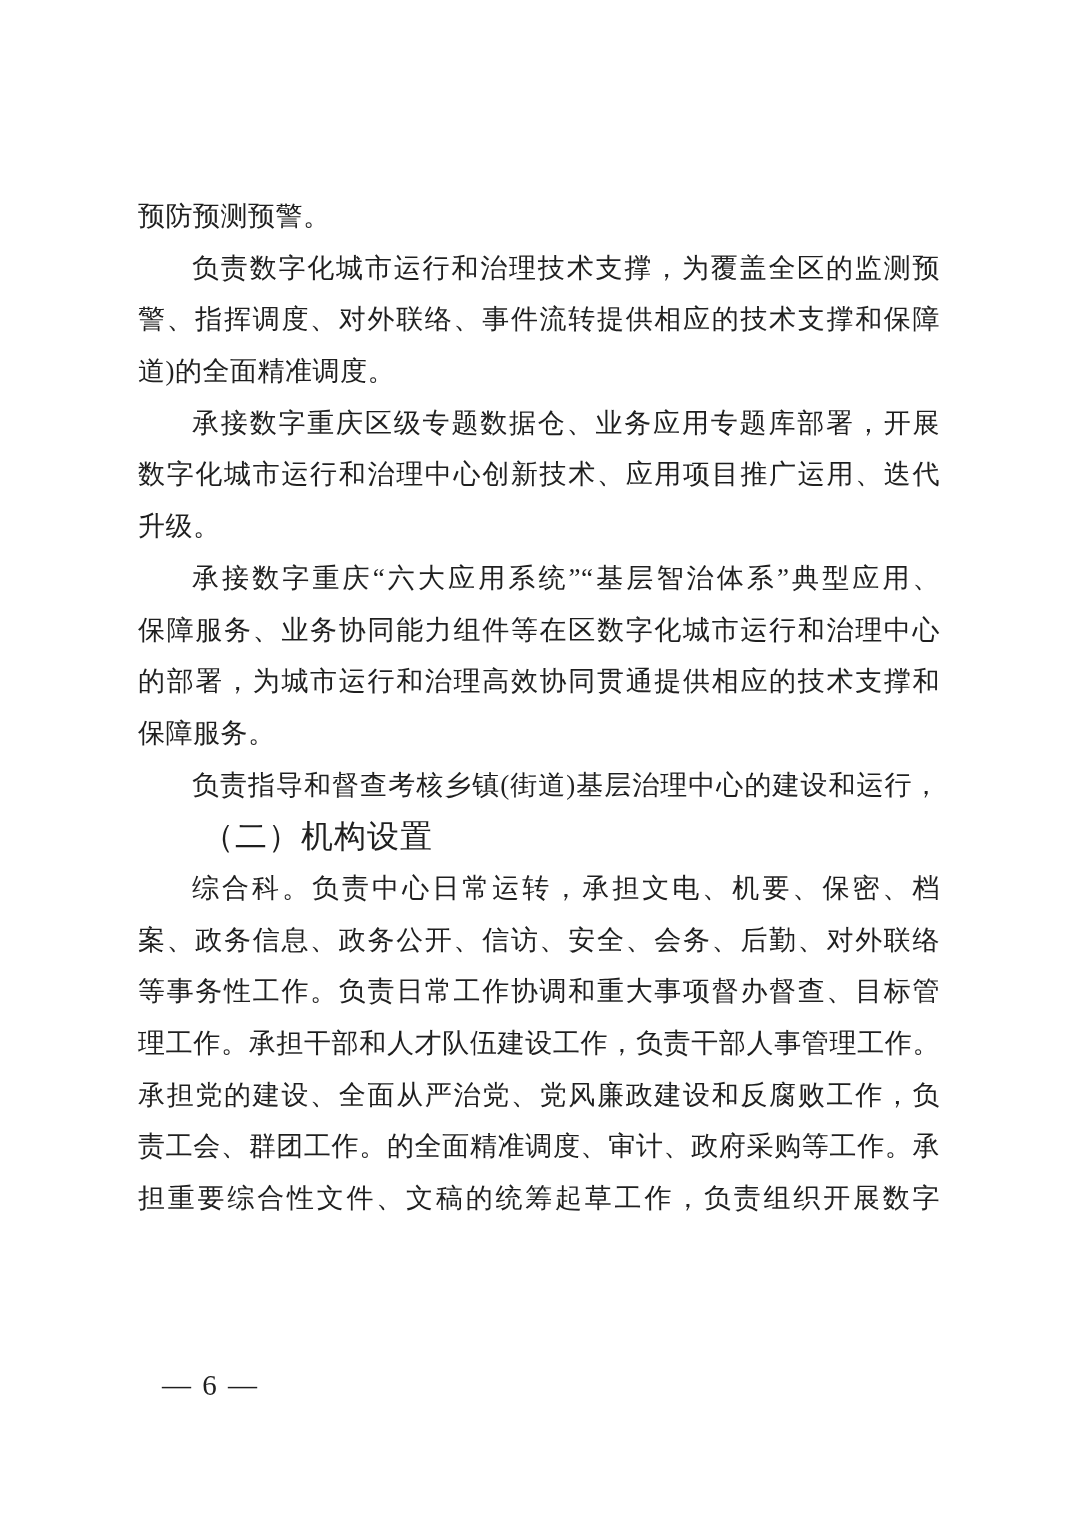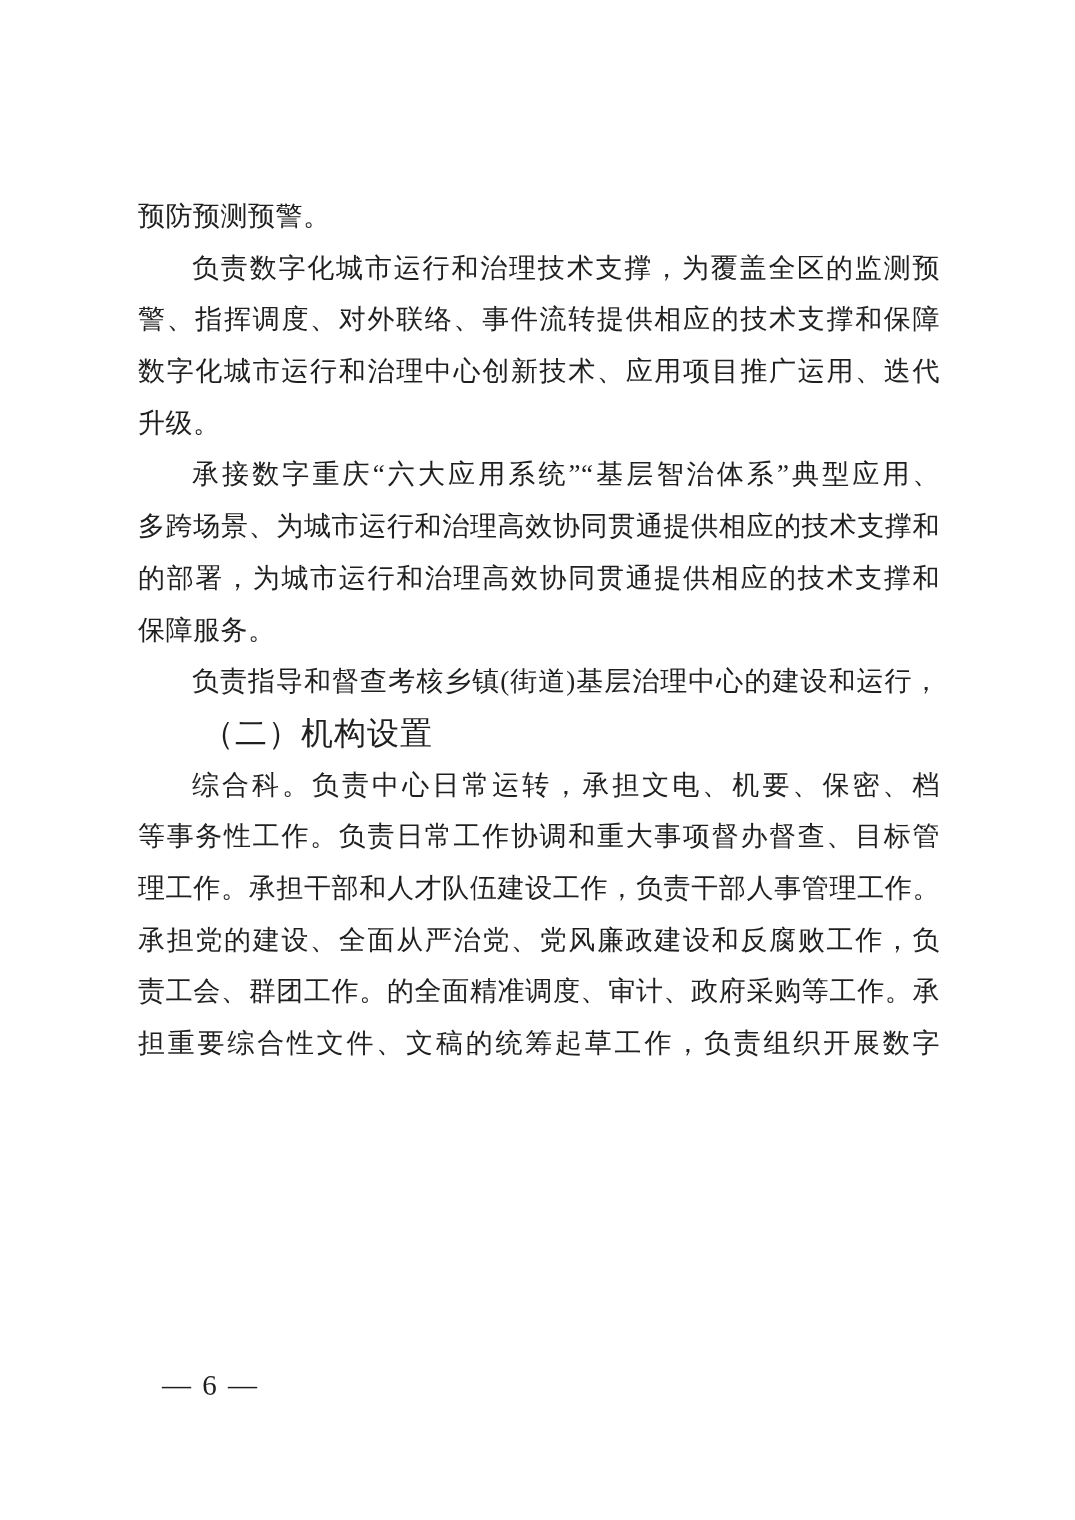--- a/index.html
+++ b/index.html
@@ -62,42 +62,45 @@
 
   <div class="text-block">
 
     <div>
       <div class="line">预防预测预警。</div>
     </div>
 
     <div>
       <div class="line j ind">负责数字化城市运行和治理技术支撑，为覆盖全区的监测预</div>
       <div class="line j">警、指挥调度、对外联络、事件流转提供相应的技术支撑和保障</div>
+      <div class="line">道)的全面精准调度。</div>
     </div>
 
     <div>
+      <div class="line j ind">承接数字重庆区级专题数据仓、业务应用专题库部署，开展</div>
       <div class="line j">数字化城市运行和治理中心创新技术、应用项目推广运用、迭代</div>
       <div class="line">升级。</div>
     </div>
 
     <div>
       <div class="line j ind">承接数字重庆“六大应用系统”“基层智治体系”典型应用、</div>
-      <div class="line j">多跨场景、为城市运行和治理高效协同贯通提供相应的技术支撑和</div>
+      <div class="line j">保障服务、业务协同能力组件等在区数字化城市运行和治理中心</div>
       <div class="line j">的部署，为城市运行和治理高效协同贯通提供相应的技术支撑和</div>
       <div class="line">保障服务。</div>
     </div>
 
     <div>
       <div class="line j ind">负责指导和督查考核乡镇(街道)基层治理中心的建设和运行，</div>
     </div>
 
     <div class="line heading ind">（二）机构设置</div>
 
     <div>
       <div class="line j ind">综合科。负责中心日常运转，承担文电、机要、保密、档</div>
+      <div class="line j">案、政务信息、政务公开、信访、安全、会务、后勤、对外联络</div>
       <div class="line j">等事务性工作。负责日常工作协调和重大事项督办督查、目标管</div>
       <div class="line j">理工作。承担干部和人才队伍建设工作，负责干部人事管理工作。</div>
       <div class="line j">承担党的建设、全面从严治党、党风廉政建设和反腐败工作，负</div>
       <div class="line j">责工会、群团工作。的全面精准调度、审计、政府采购等工作。承</div>
       <div class="line j">担重要综合性文件、文稿的统筹起草工作，负责组织开展数字</div>
     </div>
 
   </div>
 
   <div class="footer">— 6 —</div>

